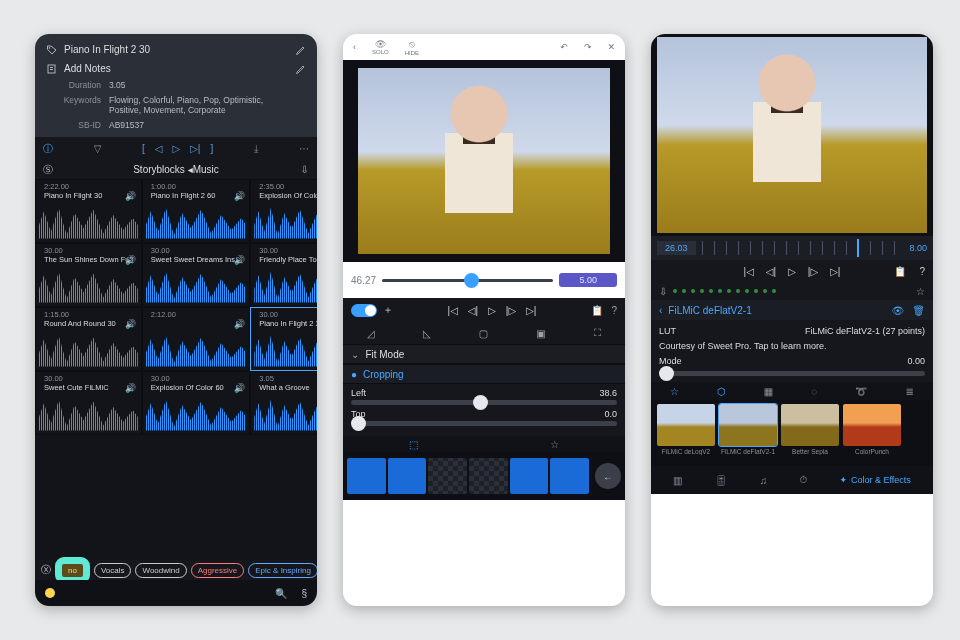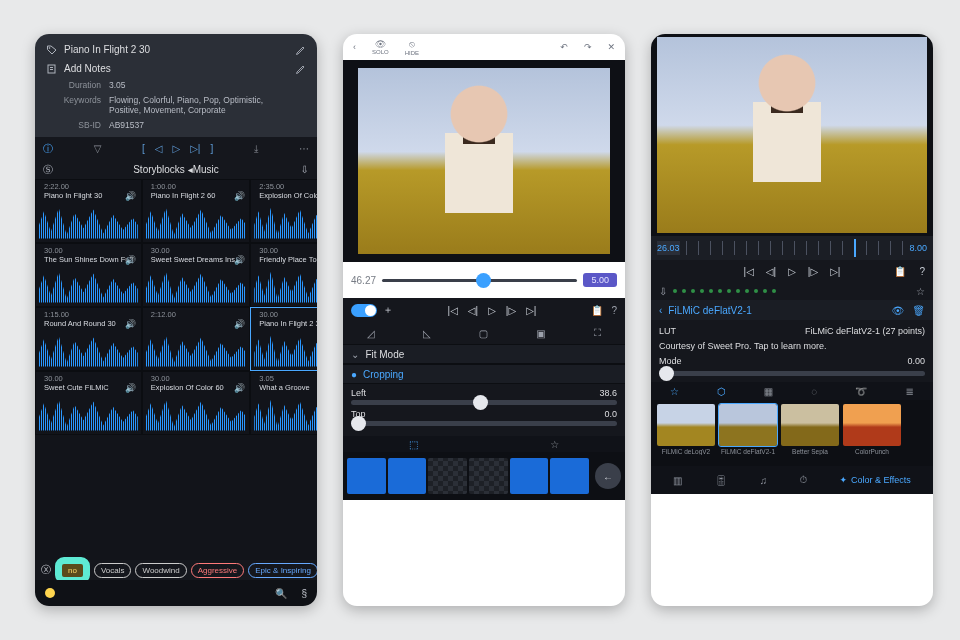--- a/index.html
+++ b/index.html
@@ -42,40 +42,40 @@
   .dot-y { width:10px; height:10px; border-radius:50%; background:#ffd54f; }
 
   
   .p2-top { height:26px; display:flex; align-items:center; gap:16px; padding:0 10px; color:#6e7480; font-size:9px; }
   .preview { height:202px; background:#0e1015; display:flex; align-items:center; justify-content:center; }
   .portrait { width:252px; height:186px; background:linear-gradient(180deg,#b4c3db 0%,#cfd9eb 45%,#b79a28 55%,#9a7c1b 100%); position:relative; overflow:hidden; }
   .portrait::before{content:"";position:absolute;left:48%;top:16px;width:76px;height:150px;background:radial-gradient(circle at 50% 20%,#e7c7b2 22%,transparent 23%),linear-gradient(#3b2a1f,#3b2a1f) 50% 10%/32px 50px no-repeat,linear-gradient(#efe6d8,#efe6d8) 50% 70%/68px 80px no-repeat;border-radius:6px;transform:translateX(-50%);}
   .scrubber { height:36px; display:flex; align-items:center; padding:0 8px; gap:6px; }
   .scrub-track { flex:1; height:3px; background:#3a3f4a; position:relative; border-radius:2px; }
   .scrub-thumb { position:absolute; left:48%; top:-6px; width:15px; height:15px; border-radius:50%; background:#3aa0ff; }
-  .purple-pill { background:#5b57c7; color:#e3e2ff; font-size:9px; padding:2px 8px; border-radius:3px; }
+  .purple-pill { background:#5b57c7; color:#e3e2ff; font-size:9px; padding:2px 20px; border-radius:3px; }
   .toolbar2 { height:24px; display:flex; align-items:center; justify-content:space-between; padding:0 8px; background:#15171d; }
   .toolbar2 .mid { display:flex; gap:10px; color:#c9cdd5; }
   .togg { width:26px;height:13px;border-radius:7px;background:#3aa0ff;position:relative }
   .togg::after{content:"";position:absolute;right:1px;top:1px;width:11px;height:11px;border-radius:50%;background:#fff}
   .iconrow { height:22px; display:flex; align-items:center; justify-content:space-around; color:#9da2ac; background:#15171d; }
   .section-row { height:20px; display:flex; align-items:center; padding:0 8px; gap:6px; background:#1a1d24; border-top:1px solid #0c0e12; border-bottom:1px solid #0c0e12; }
   .slider-block { padding:4px 8px 6px; background:#15171d; }
   .slider-block .hdr { display:flex; justify-content:space-between; font-size:9px; margin-bottom:2px; }
   .sld { height:5px; background:#3a3f4a; border-radius:3px; position:relative; margin:2px 0 4px; }
   .sld .th { position:absolute; top:-5px; width:15px; height:15px; border-radius:50%; background:#e6e8ed; }
   .frames { height:48px; display:flex; align-items:center; padding:0 4px; gap:2px; background:#0d0f14; }
   .fr { flex:1; height:36px; background:#1a6bd8; border-radius:2px; }
   .fr.ck { background:repeating-conic-gradient(#2b2f37 0 25%,#1d2026 0 50%) 0/10px 10px; }
   .frames .back { width:26px;height:26px;border-radius:50%;background:#3a3f4a;color:#d5d8de;display:flex;align-items:center;justify-content:center;margin-left:4px }
 
   
   .preview3 { height:202px; background:#0e1015; display:flex; align-items:center; justify-content:center; }
   .ruler { height:24px; display:flex; align-items:center; padding:0 6px; gap:6px; background:#1b1e25; }
-  .ruler .tl { font-size:9px; color:#4aa8ff; background:#2a2e38; padding:2px 0; }
+  .ruler .tl { font-size:9px; color:#4aa8ff; background:#2a2e38; padding:2px 8px; }
   .ruler .tr { font-size:9px; color:#4aa8ff; margin-left:auto; }
   .ruler .ticks { flex:1; height:14px; background:repeating-linear-gradient(90deg,#4b5160 0,#4b5160 1px,transparent 1px,transparent 12px); position:relative }
   .ruler .ticks::after{content:"";position:absolute;right:22%;top:-2px;width:2px;height:18px;background:#4aa8ff}
   .transport3 { height:22px; display:flex; align-items:center; justify-content:center; gap:12px; color:#c7ccd4; background:#15171d; }
   .dots-row { height:18px; display:flex; align-items:center; padding:0 8px; gap:6px; background:#15171d; }
   .dots { flex:1; display:flex; gap:5px; }
   .dots span{width:4px;height:4px;border-radius:50%;background:#2f8f46}
   .lut-title-row { height:20px; display:flex; align-items:center; padding:0 8px; gap:6px; background:#1a1d24; }
   .lut-title-row .rt{ margin-left:auto; display:flex; gap:8px; color:#4aa8ff; }
   .info-block { padding:6px 8px 2px; background:#15171d; }

